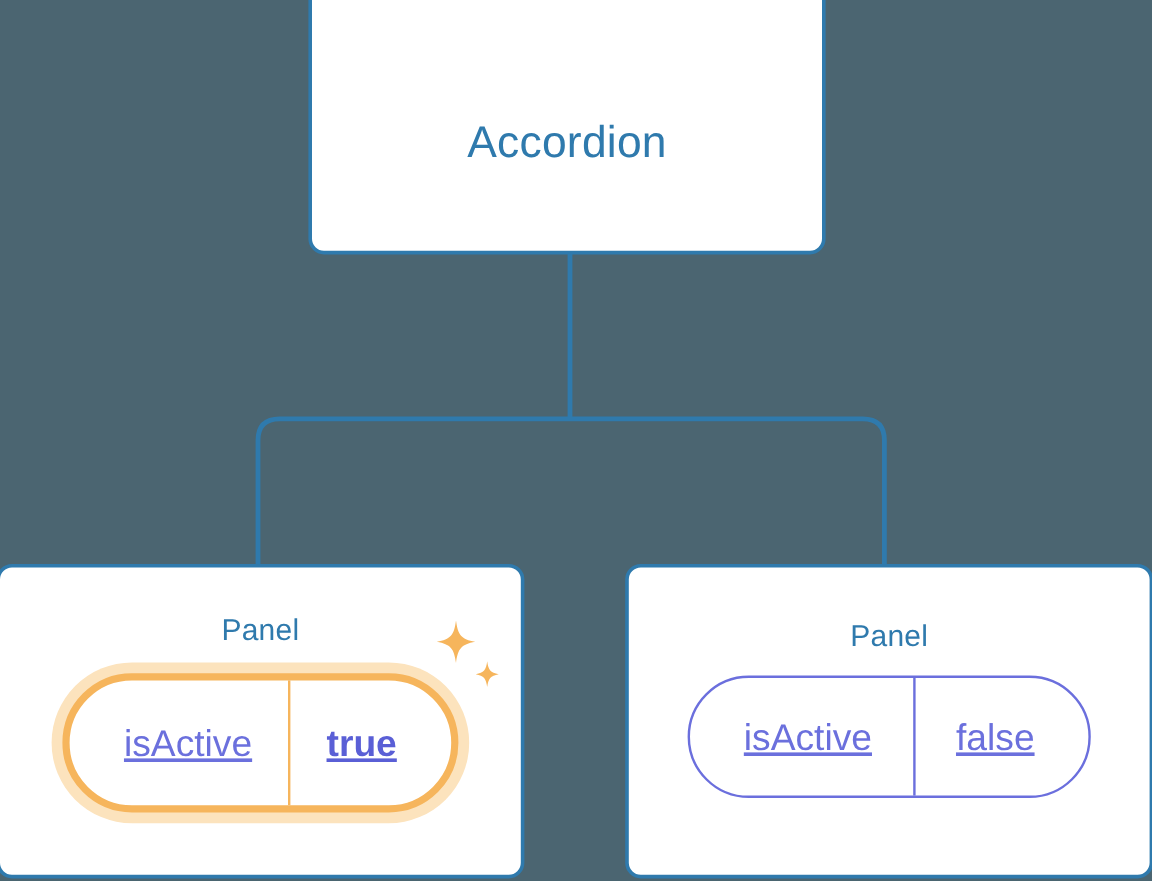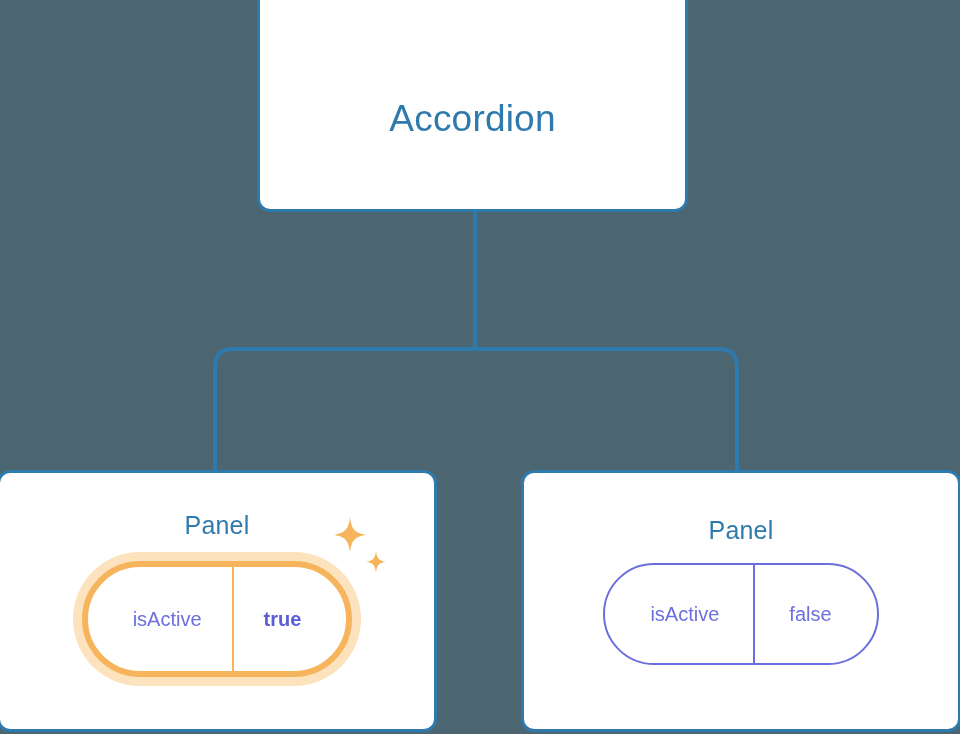--- a/index.html
+++ b/index.html
@@ -106,23 +106,24 @@
     border-radius: 999px;
     background: #ffffff;
     height: 102px;
   }
   .prop-pill .pill-key,
   .prop-pill .pill-val {
     display: flex;
     align-items: center;
     justify-content: center;
     box-sizing: border-box;
-    font-size: 20px;
+    font-size: 31px;
     color: #6b70dd;
     line-height: 1;
+    text-decoration: underline;
   }
   .prop-pill .pill-key {
     padding: 0 34px 0 45px;
   }
   .prop-pill .pill-val {
     padding: 0 45px 0 34px;
     border-left: 2px solid #6b6fdd;
   }
 
   

